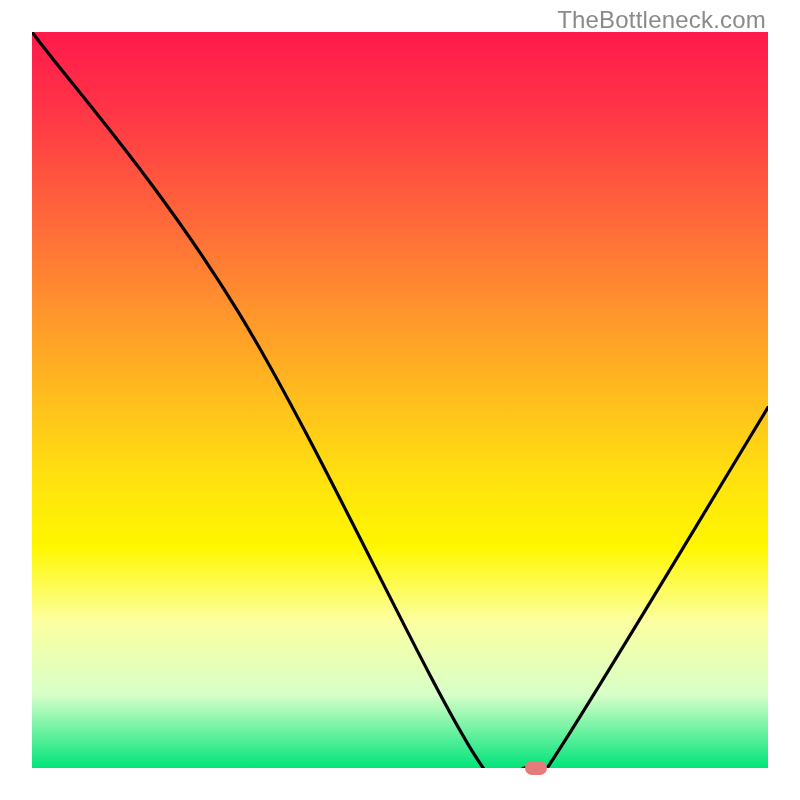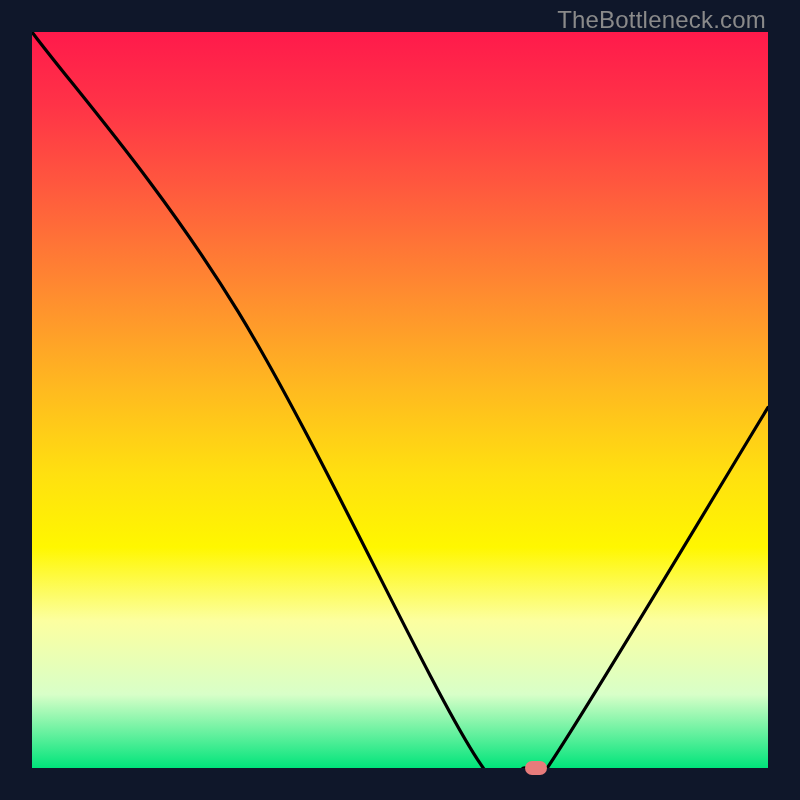--- a/index.html
+++ b/index.html
@@ -1,16 +1,16 @@
 <!DOCTYPE html>
 <html><head>
 <meta charset="utf-8">
 <style>
   html,body{margin:0;padding:0;width:800px;height:800px;background:#000;overflow:hidden}
-  .frame{position:absolute;left:0;top:0;width:800px;height:800px;background:#0f172a}
+  .frame{position:absolute;left:0;top:0;width:800px;height:800px;background:#ffffff}
   .plot{position:absolute;left:32px;top:32px;width:736px;height:736px;background:linear-gradient(to bottom,
     #ff1a4b 0%,
     #ff3347 10%,
     #ff5c3d 22%,
     #ff8a30 35%,
     #ffb820 48%,
     #ffe010 60%,
     #fff700 70%,
     #fcffa0 80%,
     #d8ffc8 90%,

